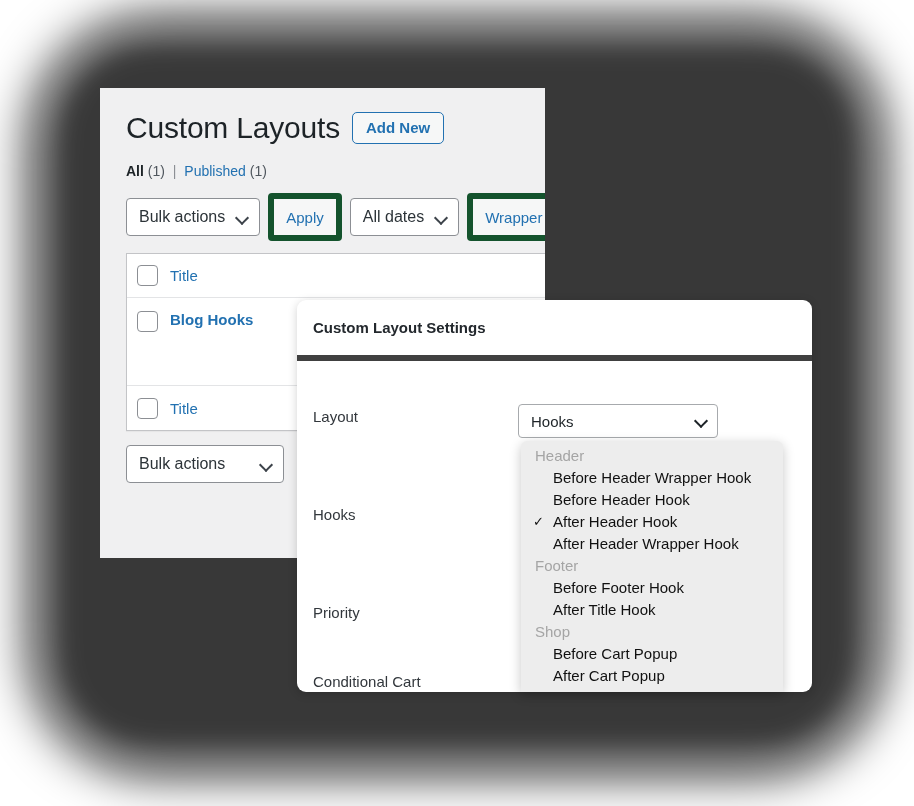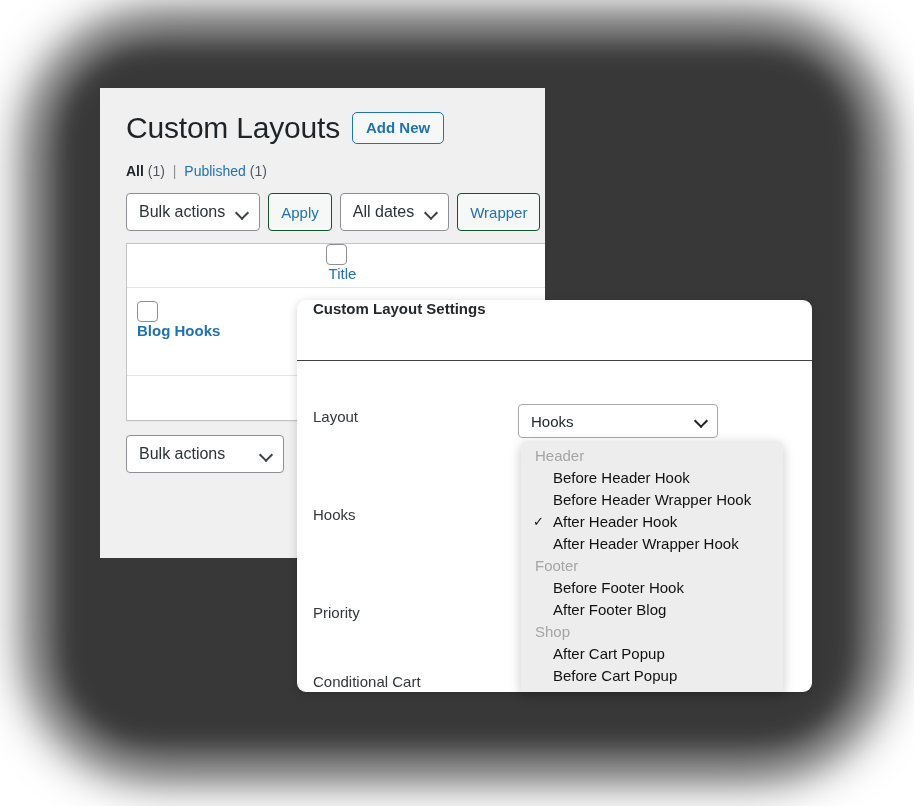--- a/index.html
+++ b/index.html
@@ -149,21 +149,21 @@
     width: 8px; height: 8px;
     border-right: 2px solid #3c434a;
     border-bottom: 2px solid #3c434a;
     transform: rotate(45deg);
   }
   .wp-btn-secondary {
     display: inline-flex;
     align-items: center;
     height: 36px;
     padding: 0 12px;
-    border: 1px solid #14532d;
+    border: 6px solid #14532d;
     border-radius: 4px;
     background: #f6f7f7;
     color: #2271b1;
     font-size: 15px;
     cursor: pointer;
     white-space: nowrap;
   }
 
   
   .wp-table {
@@ -173,21 +173,20 @@
     box-shadow: 0 1px 1px rgba(0,0,0,0.04);
     margin-right: -26px;
   }
   .wp-row {
     display: flex;
     align-items: center;
     height: 44px;
     padding-left: 10px;
     border-bottom: 1px solid #e3e4e6;
     box-sizing: border-box;
-    flex-direction: column;
   }
   .wp-row.head { background: #fff; }
   .wp-row.tall { height: 88px; align-items: flex-start; padding-top: 13px; }
   .wp-row.last { border-bottom: none; }
   .wp-check {
     width: 19px;
     height: 19px;
     border: 1px solid #8c8f94;
     border-radius: 4px;
     background: #fff;
@@ -214,22 +213,23 @@
     height: 392px;
     background: #ffffff;
     border-radius: 9px 9px 9px 9px;
     overflow: hidden;
     box-shadow: 0 2px 10px rgba(0,0,0,0.18);
   }
   .modal-header {
     height: 61px;
     box-sizing: border-box;
     display: flex;
+    align-items: center;
     padding-left: 16px;
-    border-bottom: 1px solid #404040;
+    border-bottom: 6px solid #404040;
   }
   .modal-title {
     font-size: 15px;
     font-weight: bold;
     color: #23282d;
     white-space: nowrap;
   }
   .modal-body { position: relative; padding: 0 16px; }
 
   .field-row {
@@ -428,27 +428,27 @@
     </div>
   </div>
 
   <div class="layout-select">
     <span>Hooks</span>
     <span class="chev"></span>
   </div>
 
   <div class="opt-popup" id="opt-popup">
       <div class="opt-group">Header</div>
+      <div class="opt-item"><span>Before Header Wrapper Hook</span></div>
       <div class="opt-item"><span>Before Header Hook</span></div>
-      <div class="opt-item"><span>Before Header Wrapper Hook</span></div>
       <div class="opt-item"><span class="tick">✓</span><span>After Header Hook</span></div>
       <div class="opt-item"><span>After Header Wrapper Hook</span></div>
       <div class="opt-group">Footer</div>
       <div class="opt-item"><span>Before Footer Hook</span></div>
-      <div class="opt-item"><span>After Footer Blog</span></div>
+      <div class="opt-item"><span>After Title Hook</span></div>
       <div class="opt-group">Shop</div>
+      <div class="opt-item"><span>Before Cart Popup</span></div>
       <div class="opt-item"><span>After Cart Popup</span></div>
-      <div class="opt-item"><span>Before Cart Popup</span></div>
     </div>
 
   <div class="bottom-mask"></div>
 
 </div>
 
 </body></html>

